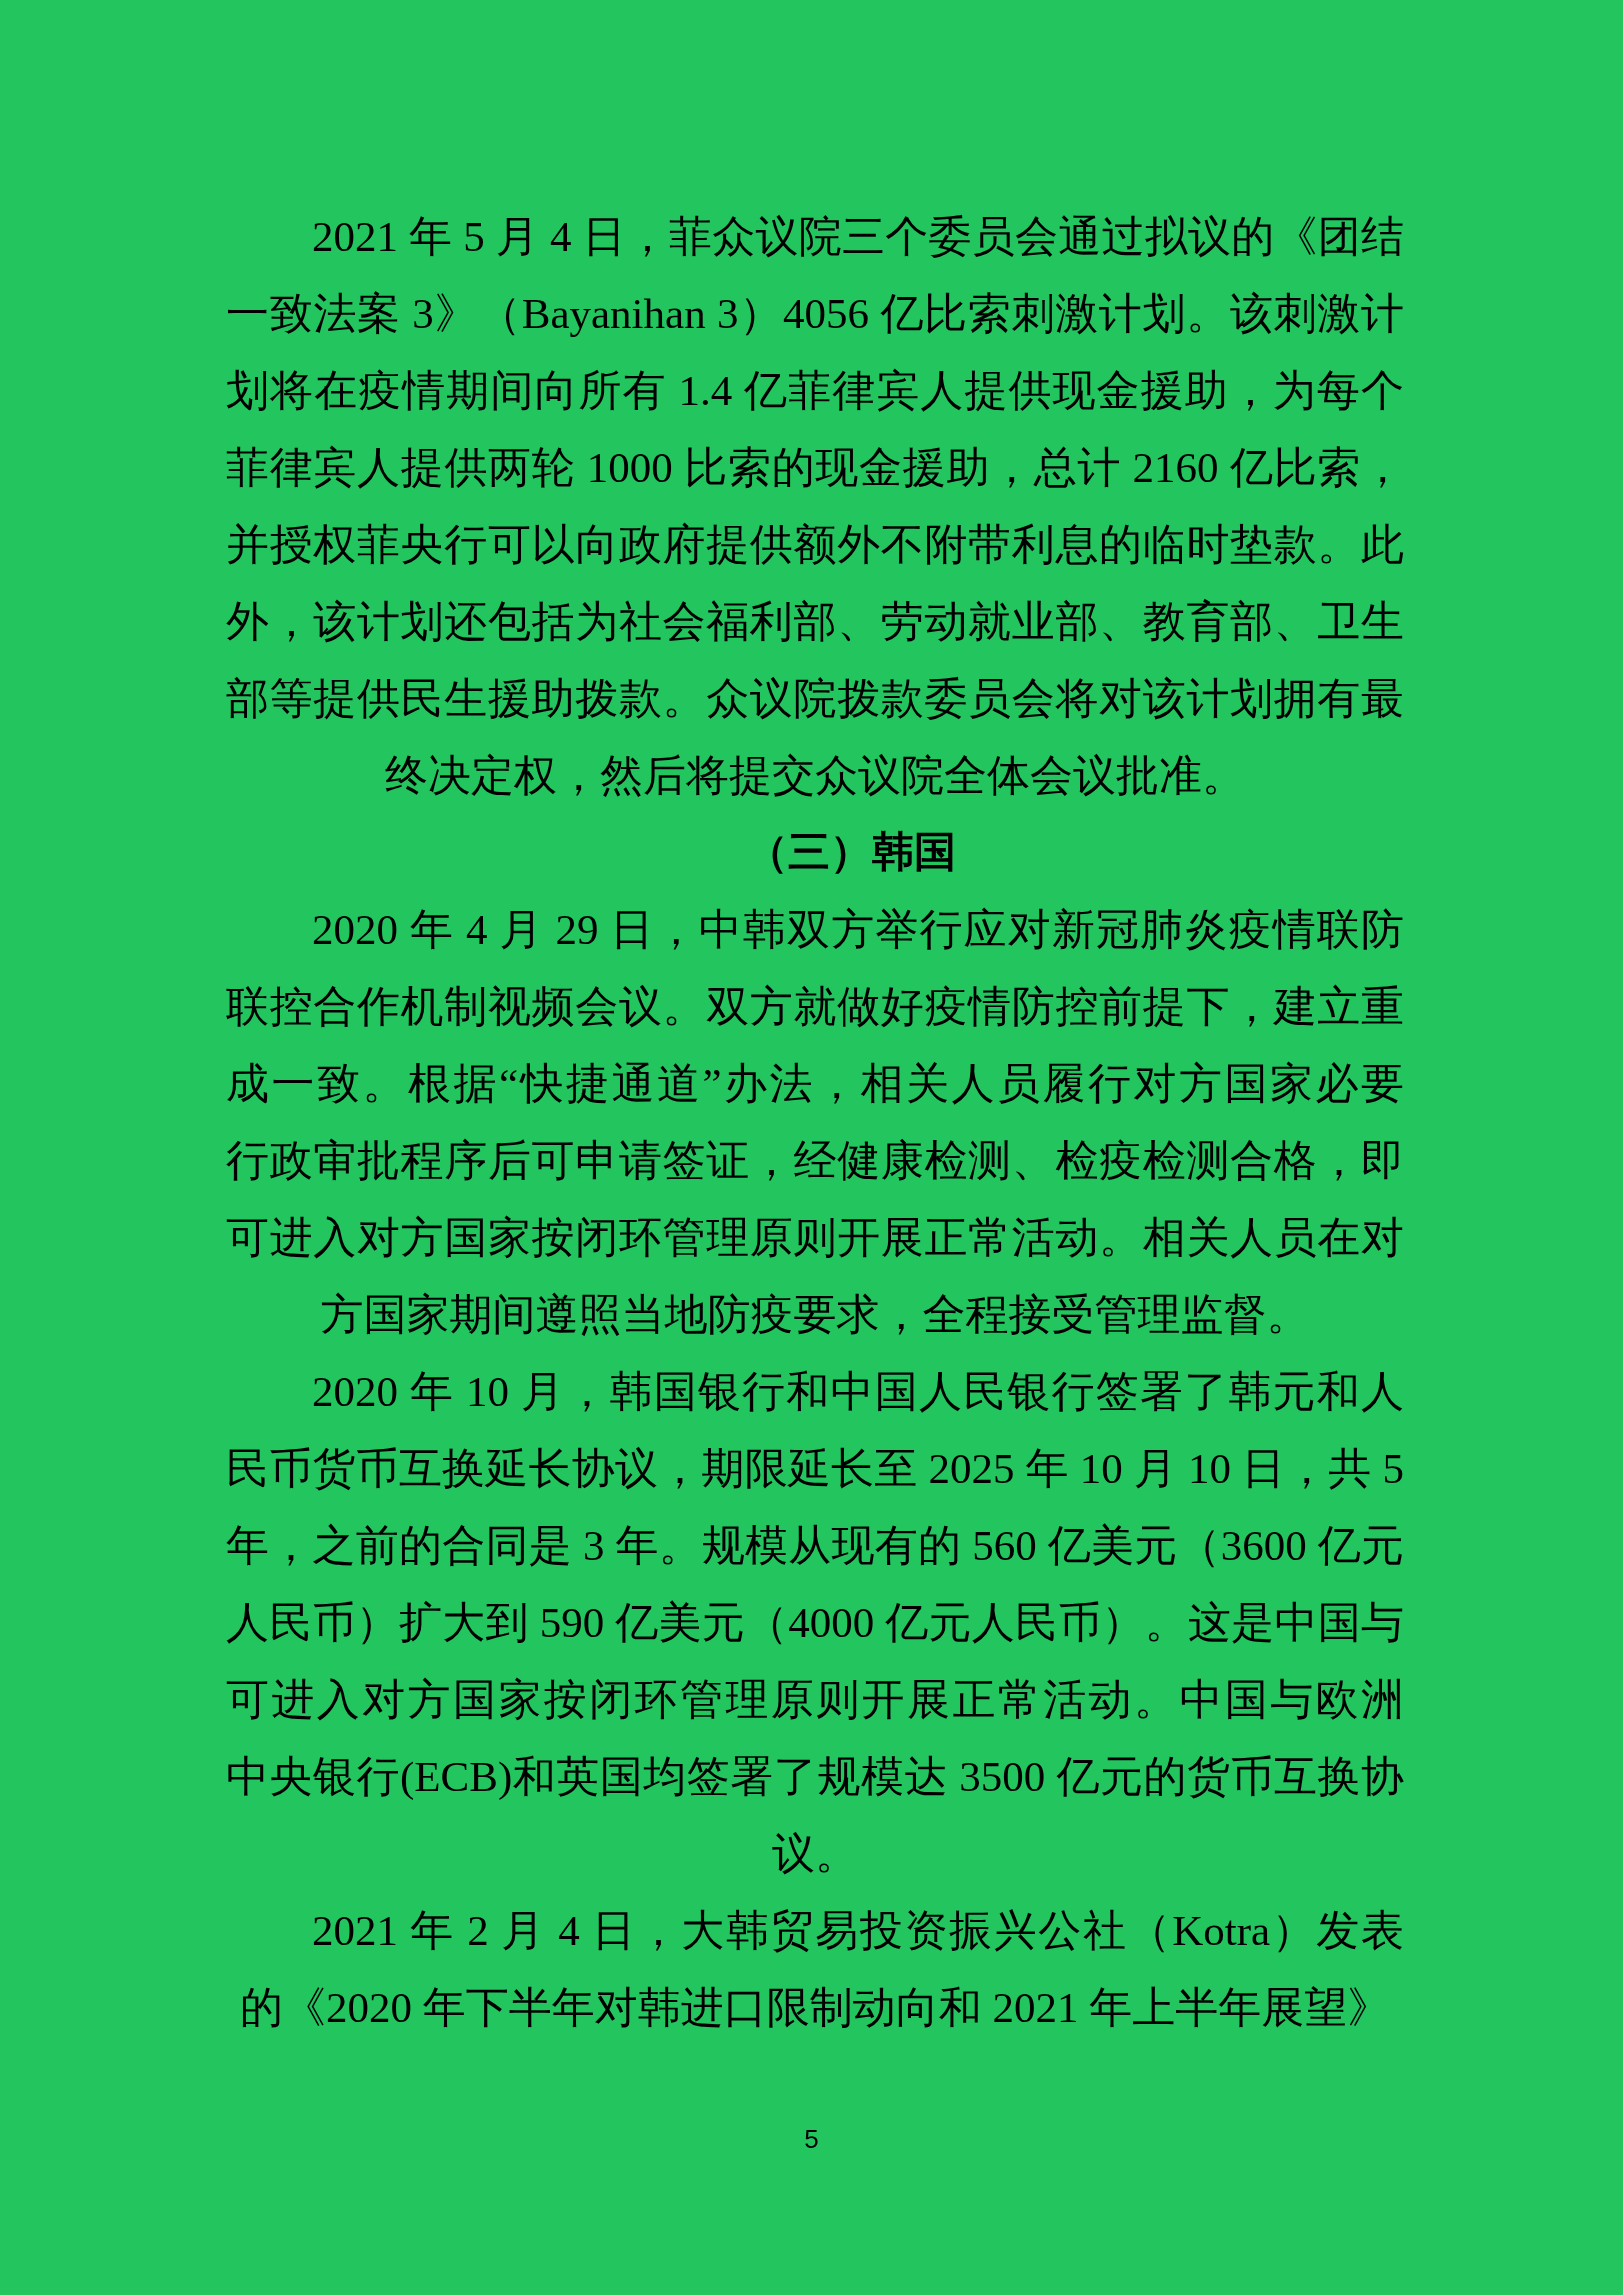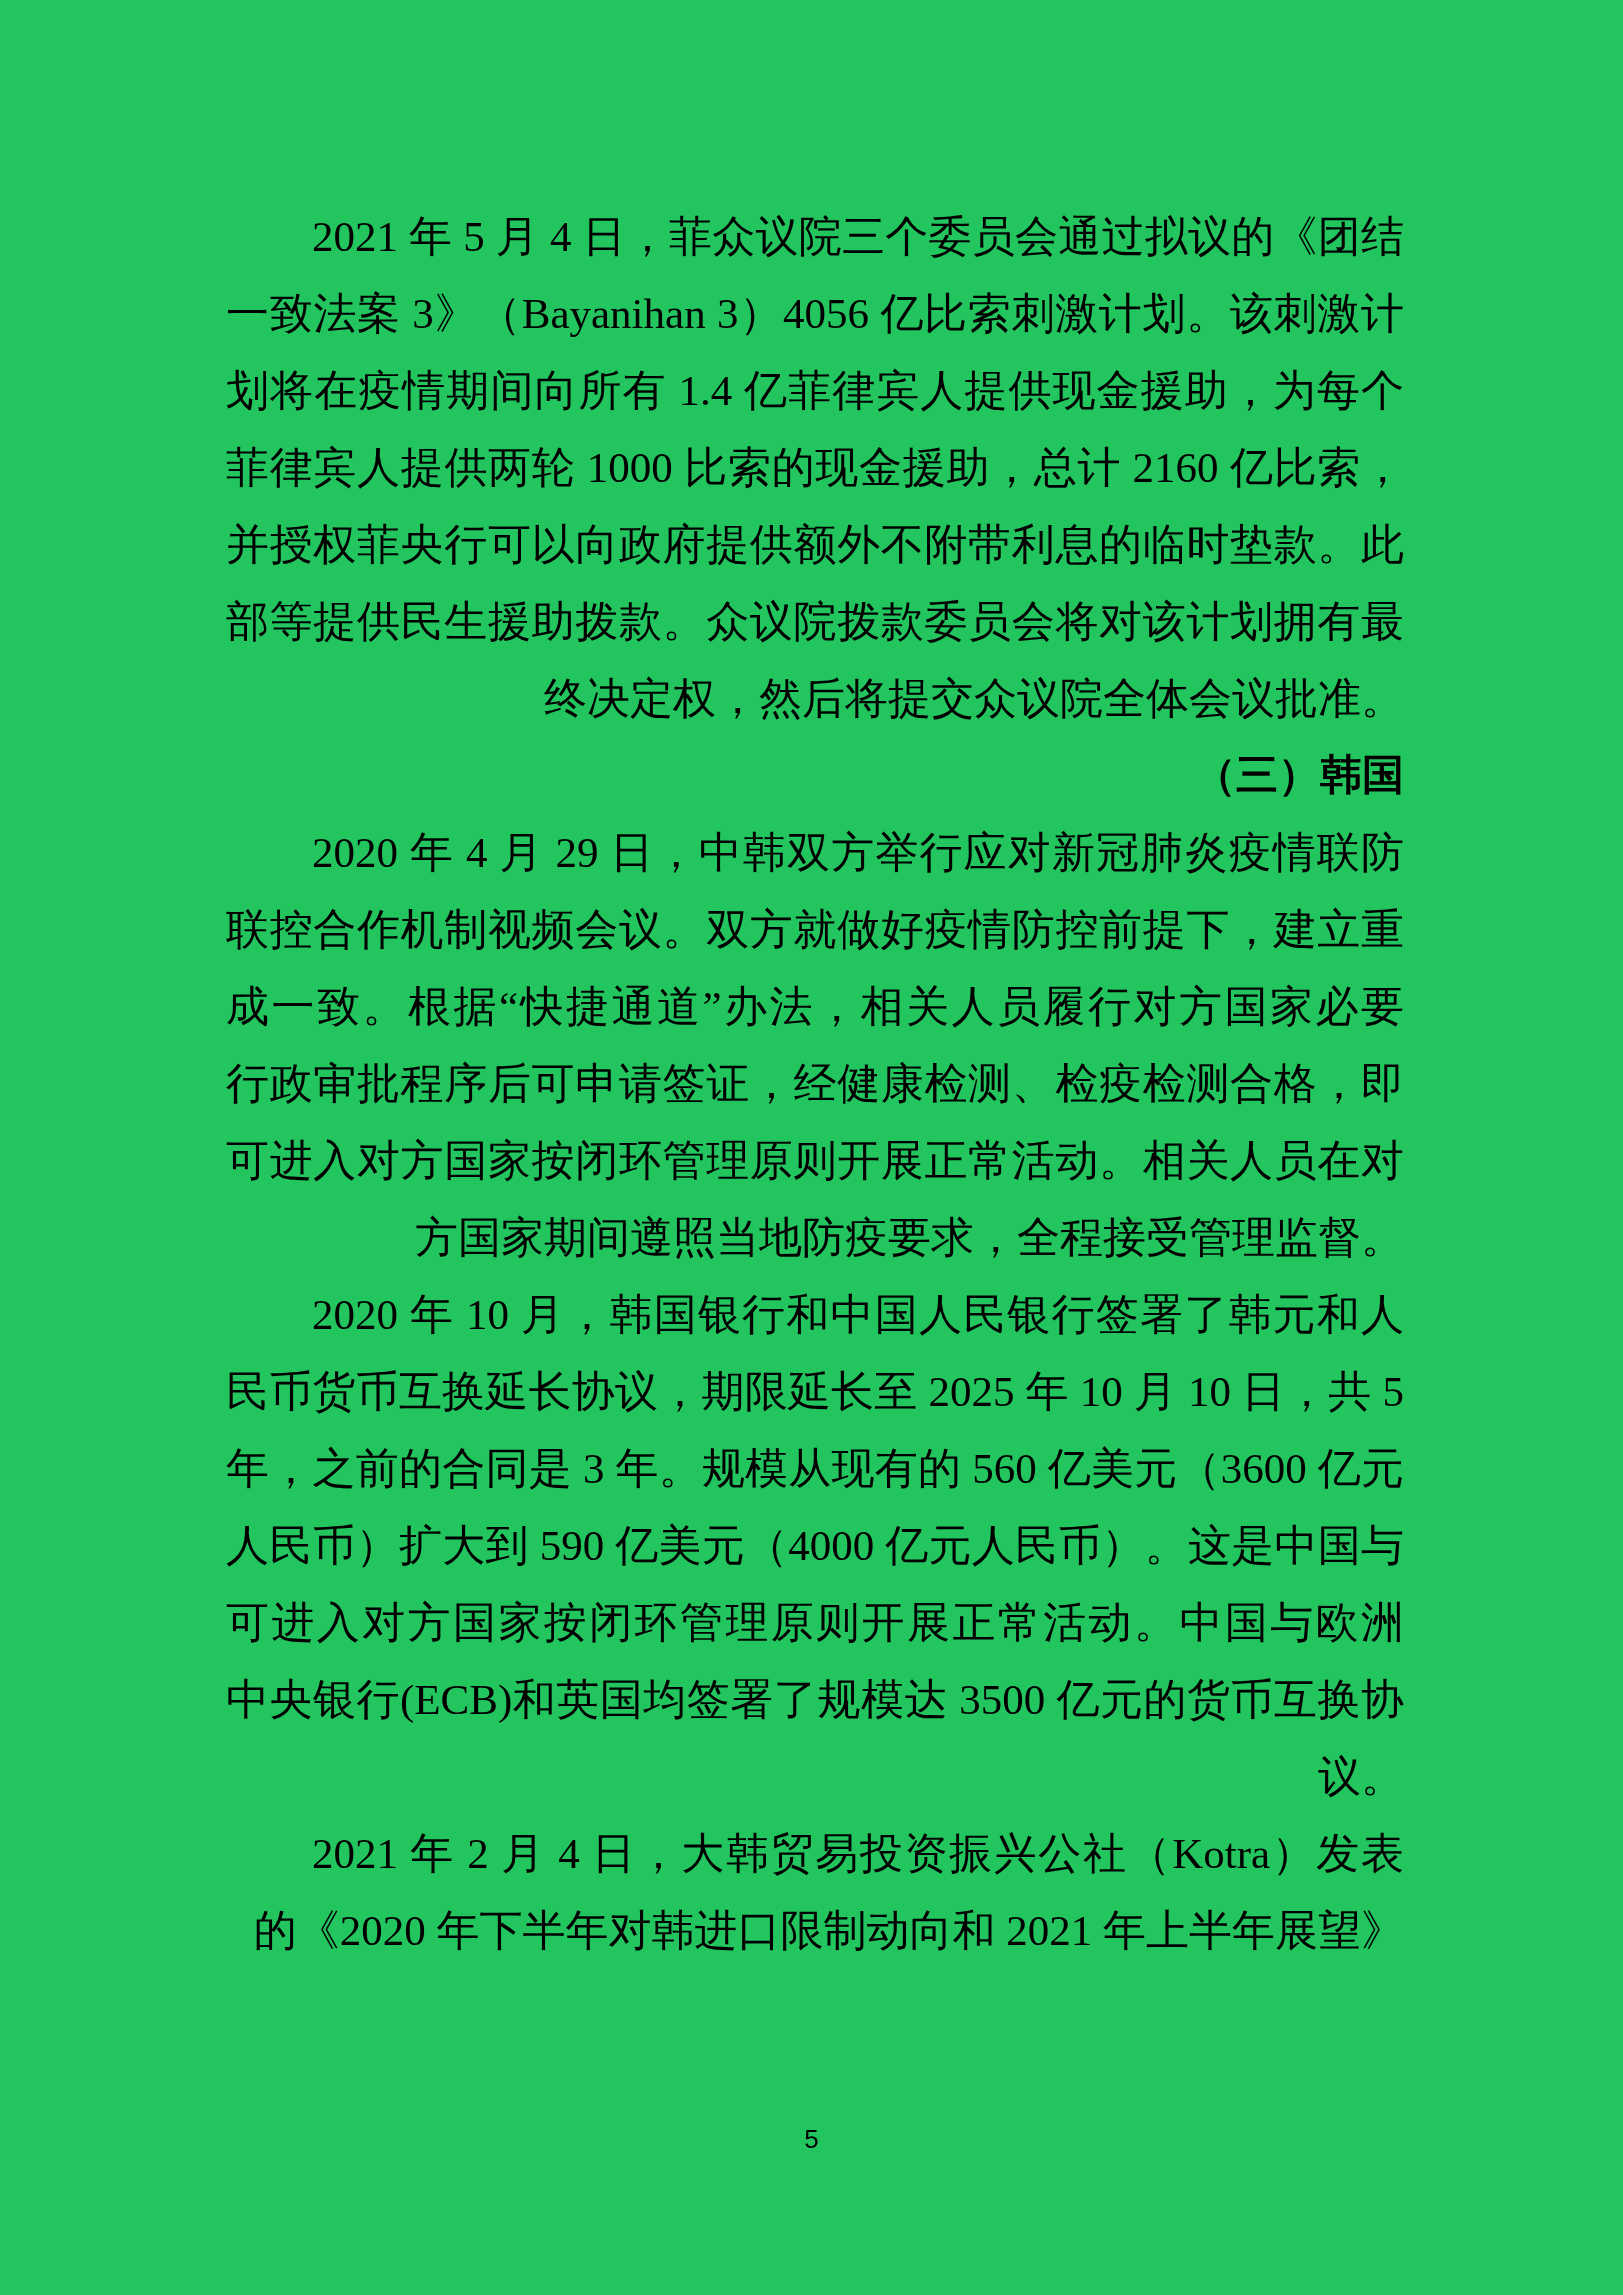--- a/index.html
+++ b/index.html
@@ -21,21 +21,21 @@
     top: 198px;
     width: 1178px;
   }
 
   .block { margin: 0; padding: 0; }
 
   .line {
     font-size: 43px;
     height: 77px;
     line-height: 77px;
-    text-align: right;
+    text-align: center;
     overflow: hidden;
     white-space: normal;
   }
 
   
   .line.just {
     text-align: justify;
     text-align-last: justify;
   }
 
@@ -64,20 +64,21 @@
 <body>
 
 <div class="page">
   <main class="content" id="content">
       <div class="block paragraph">
         <div class="line first just">2021 年 5 月 4 日，菲众议院三个委员会通过拟议的《团结</div>
         <div class="line just">一致法案 3》（Bayanihan 3）4056 亿比索刺激计划。该刺激计</div>
         <div class="line just">划将在疫情期间向所有 1.4 亿菲律宾人提供现金援助，为每个</div>
         <div class="line just">菲律宾人提供两轮 1000 比索的现金援助，总计 2160 亿比索，</div>
         <div class="line just">并授权菲央行可以向政府提供额外不附带利息的临时垫款。此</div>
+        <div class="line just">外，该计划还包括为社会福利部、劳动就业部、教育部、卫生</div>
         <div class="line just">部等提供民生援助拨款。众议院拨款委员会将对该计划拥有最</div>
         <div class="line">终决定权，然后将提交众议院全体会议批准。</div>
       </div>
       <div class="block heading">
         <div class="line first">（三）韩国</div>
       </div>
       <div class="block paragraph">
         <div class="line first just">2020 年 4 月 29 日，中韩双方举行应对新冠肺炎疫情联防</div>
         <div class="line just">联控合作机制视频会议。双方就做好疫情防控前提下，建立重</div>
         <div class="line just">成一致。根据“快捷通道”办法，相关人员履行对方国家必要</div>

